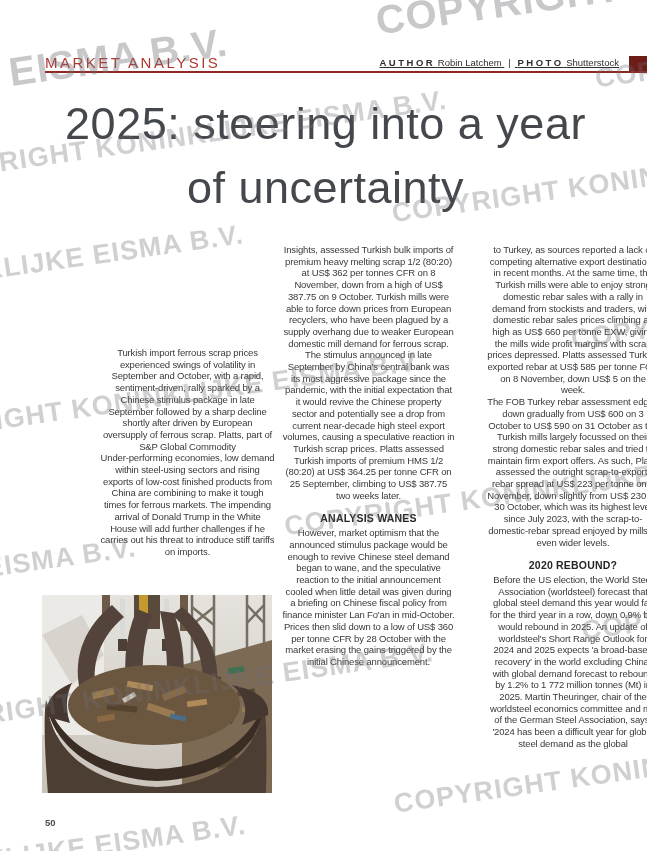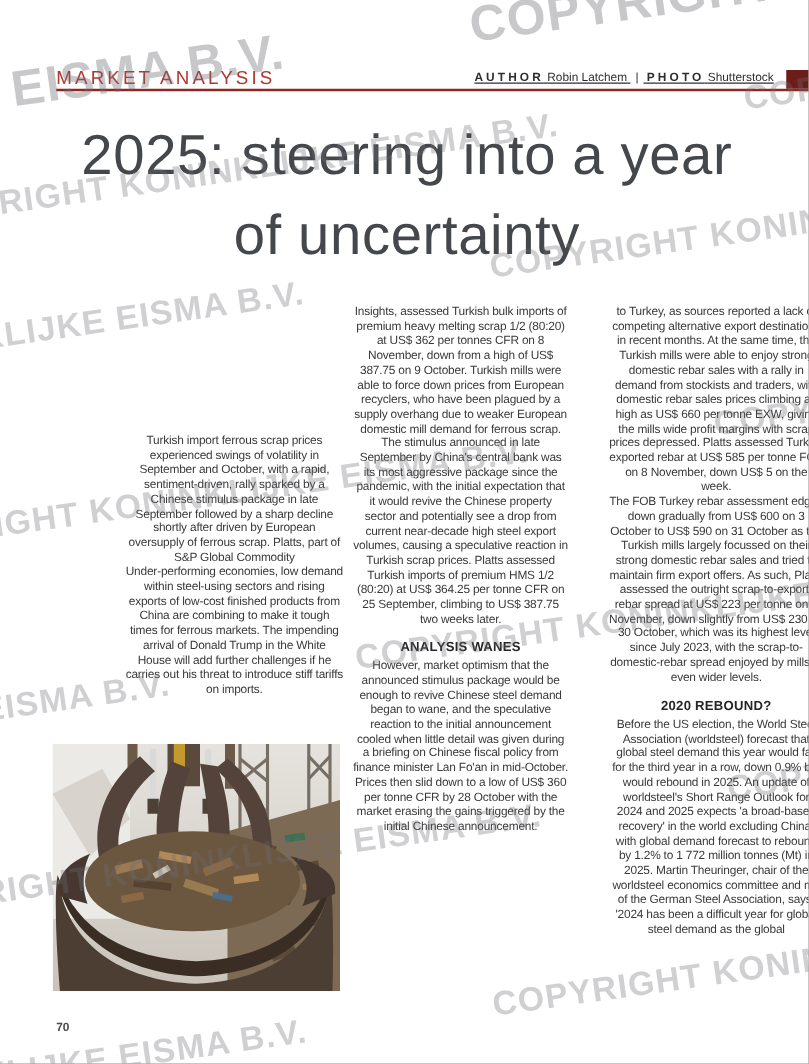--- a/index.html
+++ b/index.html
@@ -200,21 +200,21 @@
         <rect x="55" y="120" width="18" height="6" fill="#8a6a45" transform="rotate(-10 64 123)"></rect>
       </g>
 
       <path d="M4,105 C10,160 55,190 115,192 C175,190 218,158 222,108 C226,132 224,198 224,198 L6,198 C6,198 0,130 4,105 Z" fill="#4d3e33"></path>
       <path d="M4,105 C20,150 60,172 115,174 C170,172 208,148 222,108 C220,150 180,184 115,186 C52,184 8,148 4,105 Z" fill="#3a2d24"></path>
       <path d="M190,90 C215,95 228,105 226,120 L200,130 C208,112 200,98 190,90 Z" fill="#463830"></path>
       <path d="M30,88 C10,96 2,108 6,122 L28,128 C22,110 26,96 30,88 Z" fill="#463830"></path>
     </svg>
   </div>
 
-  <div class="pageno">70</div>
+  <div class="pageno">50</div>
 
   <div class="wm-layer">
     <div class="wm-row wm-r1"><span>COPYRIGHT KONINKLIJKE EISMA B.V.</span><span>COPYRIGHT KONINKLIJKE EISMA B.V.</span></div>
     <div class="wm-row wm-r2"><span>COPYRIGHT KONINKLIJKE EISMA B.V.</span><span>COPYRIGHT KONINKLIJKE EISMA B.V.</span></div>
     <div class="wm-row wm-r3"><span>COPYRIGHT KONINKLIJKE EISMA B.V.</span><span>COPYRIGHT KONINKLIJKE EISMA B.V.</span></div>
     <div class="wm-row wm-r4"><span>COPYRIGHT KONINKLIJKE EISMA B.V.</span><span>COPYRIGHT KONINKLIJKE EISMA B.V.</span></div>
     <div class="wm-row wm-r5"><span>COPYRIGHT KONINKLIJKE EISMA B.V.</span><span>COPYRIGHT KONINKLIJKE EISMA B.V.</span></div>
     <div class="wm-row wm-r6"><span>COPYRIGHT KONINKLIJKE EISMA B.V.</span><span>COPYRIGHT KONINKLIJKE EISMA B.V.</span></div>
     <div class="wm-row wm-r7"><span>COPYRIGHT KONINKLIJKE EISMA B.V.</span><span>COPYRIGHT KONINKLIJKE EISMA B.V.</span></div>
   </div>

